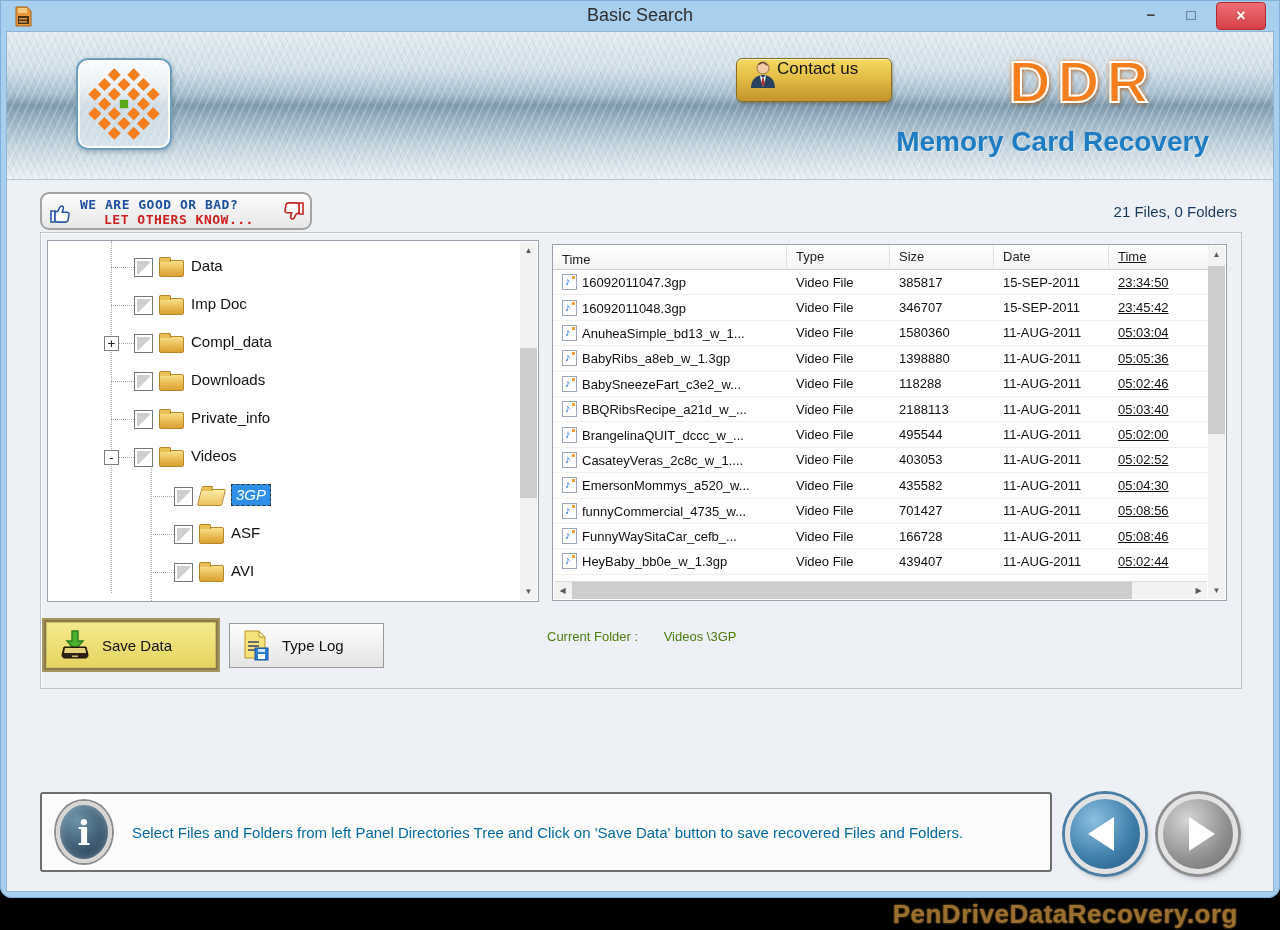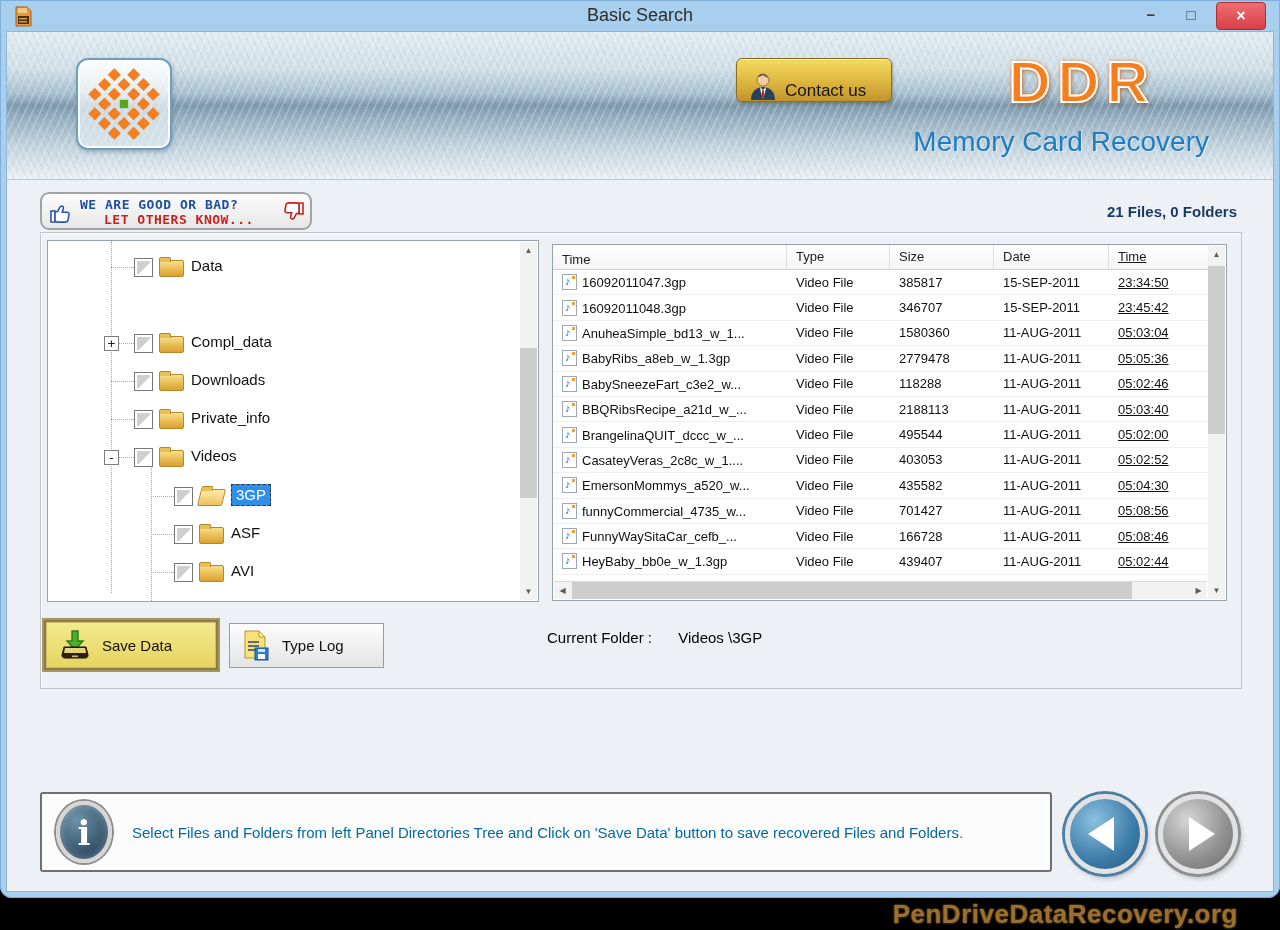--- a/index.html
+++ b/index.html
@@ -33,41 +33,41 @@
       linear-gradient(180deg,#e3ecf1 0%,#d2e0e9 25%,#a9c0d0 42%,#7e99ad 50%,#95afbf 58%,#c4d5df 78%,#ebf1f5 100%);
     border-bottom:1px solid #b9c6cf; }
   .logo-box { position:absolute; left:69px; top:26px; width:96px; height:92px;
     background:linear-gradient(180deg,rgba(255,255,255,.85),rgba(230,240,246,.55));
     border:2px solid #6f9fc0; border-radius:12px;
     box-shadow:inset 0 0 0 2px rgba(255,255,255,.9), 1px 2px 4px rgba(60,90,110,.35); }
   .contact-btn { position:absolute; left:729px; top:26px; width:156px; height:44px;
     background:linear-gradient(180deg,#f4da62 0%,#e3bd45 45%,#c2932c 100%);
     border:1px solid #8a6d1f; border-radius:6px;
     box-shadow:inset 0 1px 0 rgba(255,255,255,.6), 1px 2px 3px rgba(70,60,10,.4);
-    display:flex; align-items:flex-end; gap:8px; padding-left:12px; }
+    display:flex; align-items:flex-start; padding-left:12px; }
   .contact-btn .lbl { font-size:17px; color:#151515; }
   .brand { position:absolute; left:970px; top:16px; width:210px; text-align:center;
     font-size:58px; font-weight:800; letter-spacing:7px; color:#f57f1f;
     -webkit-text-stroke:2px #ffffff;
     text-shadow:0 0 2px #f57f1f, 0 0 5px #e86f10, 2px 3px 4px rgba(60,40,10,.35); }
-  .product { position:absolute; right:64px; top:94px; font-size:28px; font-weight:normal;
+  .product { position:absolute; right:64px; top:94px; font-size:28px; font-weight:bold;
     color:#1d7cc2; text-shadow:1px 1px 1px rgba(255,255,255,.5); }
 
   
   .feedback { position:absolute; left:33px; top:160px; width:272px; height:38px;
     background:linear-gradient(#fcfcfc,#e7e7e7); border:2px solid #a3a3a3; border-radius:9px; }
   .feedback .t1 { position:absolute; left:38px; top:3px; font-family:"DejaVu Sans Mono",monospace;
     font-weight:bold; font-size:13px; color:#1e4f9e; letter-spacing:.5px; white-space:nowrap; }
   .feedback .t2 { position:absolute; left:62px; top:18px; font-family:"DejaVu Sans Mono",monospace;
     font-weight:bold; font-size:13px; color:#cc1f1f; letter-spacing:.5px; white-space:nowrap; }
   .thumb { position:absolute; width:26px; height:24px; }
   .thumb.up { left:7px; top:7px; }
   .thumb.down { right:5px; top:6px; }
 
-  .files-count { position:absolute; right:36px; top:171px; font-size:15px; color:#17395e;font-weight:bold; }
+  .files-count { position:absolute; right:36px; top:171px; font-size:15px; color:#17395e; }
 
   
   .groupbox { position:absolute; left:33px; top:200px; width:1202px; height:457px;
     border:1px solid #c0c4c8; box-shadow:inset 1px 1px 0 #fbfcfd; background:transparent; }
 
   
   .tree-panel { position:absolute; left:40px; top:208px; width:492px; height:362px;
     background:#fff; border:1px solid #97a2ac; overflow:hidden; }
   .trunk { position:absolute; border-left:1px dotted #a8a8a8; }
   .trunk.t1 { left:63px; top:0; height:352px; }
@@ -89,21 +89,21 @@
     border-radius:2px; }
   .folder::before { content:''; position:absolute; left:-1px; top:-4px; width:10px; height:4px;
     background:#e9c054; border:1px solid #b8862a; border-bottom:none; border-radius:2px 2px 0 0; }
   .tree-row.lvl0 .folder { left:111px; }
   .tree-row.lvl1 .folder { left:151px; }
   .folder.open { transform:skewX(-14deg); background:linear-gradient(180deg,#fdeca8,#ecc25e); }
   .tlabel { position:absolute; top:9px; font-size:15px; color:#111; white-space:nowrap; }
   .tree-row.lvl0 .tlabel { left:143px; }
   .tree-row.lvl1 .tlabel { left:183px; }
   .tlabel.selected { background:#2f8fe8; color:#fff; padding:1px 4px 2px;
-    border:1px dashed #333; top:7px; }
+    border:1px dashed #333; top:7px;font-style:italic; }
 
   
   .sb-v { position:absolute; top:1px; bottom:1px; right:1px; width:17px; background:#f2f2f2; }
   .sb-h { position:absolute; left:1px; right:19px; bottom:1px; height:18px; background:#f2f2f2;
     border-top:1px solid #dcdcdc; }
   .sb-btn { position:absolute; width:17px; height:17px; color:#5a5a5a; font-size:8px;
     text-align:center; line-height:17px; }
   .sb-btn.up::before { content:'▲'; } .sb-btn.dn::before { content:'▼'; }
   .sb-btn.lf::before { content:'◀'; } .sb-btn.rt::before { content:'▶'; }
   .sb-btn.up { top:0; } .sb-btn.dn { bottom:0; }
@@ -130,21 +130,21 @@
   .ficon::after { content:''; position:absolute; right:1px; top:1px; width:3px; height:3px; background:#f0a030; }
 
   
   .save-data { position:absolute; left:37px; top:588px; width:174px; height:50px;
     background:linear-gradient(180deg,#f4ea8e,#e6d45f); border:2px solid #8b7a4a;
     box-shadow:0 0 0 2px #a5965f, inset 0 0 0 1px #cdbd6a;
     display:flex; align-items:center; gap:12px; padding-left:14px; font-size:15px; color:#111; }
   .save-log { position:absolute; left:222px; top:591px; width:155px; height:45px;
     background:linear-gradient(180deg,#fdfdfd,#e4e4e4); border:1px solid #9a9a9a;
     display:flex; align-items:center; gap:12px; padding-left:12px; font-size:15px; color:#111; }
-  .curfolder { position:absolute; left:540px; top:597px; font-size:15px; color:#000000; }
+  .curfolder { position:absolute; left:540px; top:597px; font-size:13px; color:#4d7c0f; }
   .curfolder .val { margin-left:22px; }
 
   
   .infobox { position:absolute; left:33px; top:760px; width:1012px; height:80px;
     background:#fcfcfc; border:2px solid #6f6f6f; border-radius:3px;
     display:flex; align-items:center; gap:20px; padding-left:14px; }
   .info-icon { width:56px; height:62px; border-radius:50%;
     background:radial-gradient(circle at 35% 28%, #6c92a8, #2e4a62 75%);
     border:4px solid #d6d6d6; box-shadow:0 0 0 2px #8d8d8d, inset 0 0 8px rgba(255,255,255,.35);
     color:#fff; font-family:"DejaVu Serif",serif; font-weight:bold; font-size:34px;
@@ -252,20 +252,25 @@
 
       <div class="tree-panel">
         <div class="trunk t1"></div>
         <div class="trunk t2"></div>
 
         <div class="tree-row lvl0" style="top:7px">
           <span class="cb"></span>
           <span class="folder"></span>
           <span class="tlabel">Data</span>
         </div>
+        <div class="tree-row lvl0" style="top:45px">
+          <span class="cb"></span>
+          <span class="folder"></span>
+          <span class="tlabel">Imp Doc</span>
+        </div>
         <div class="tree-row lvl0" style="top:83px">
           <span class="expand">+</span>
           <span class="cb"></span>
           <span class="folder"></span>
           <span class="tlabel">Compl_data</span>
         </div>
         <div class="tree-row lvl0" style="top:159px">
           <span class="cb"></span>
           <span class="folder"></span>
           <span class="tlabel">Private_info</span>
@@ -342,21 +347,21 @@
             <div class="cell c2">1580360</div>
             <div class="cell c3">11-AUG-2011</div>
             <div class="cell c4">05:03:04</div>
           </div>
           <div class="lrow">
             <div class="cell c0">
                 <span class="ficon"></span>
                 <span>BabyRibs_a8eb_w_1.3gp</span>
               </div>
             <div class="cell c1">Video File</div>
-            <div class="cell c2">2779478</div>
+            <div class="cell c2">1398880</div>
             <div class="cell c3">11-AUG-2011</div>
             <div class="cell c4">05:05:36</div>
           </div>
           <div class="lrow">
             <div class="cell c0">
                 <span class="ficon"></span>
                 <span>BabySneezeFart_c3e2_w...</span>
               </div>
             <div class="cell c1">Video File</div>
             <div class="cell c2">118288</div>

